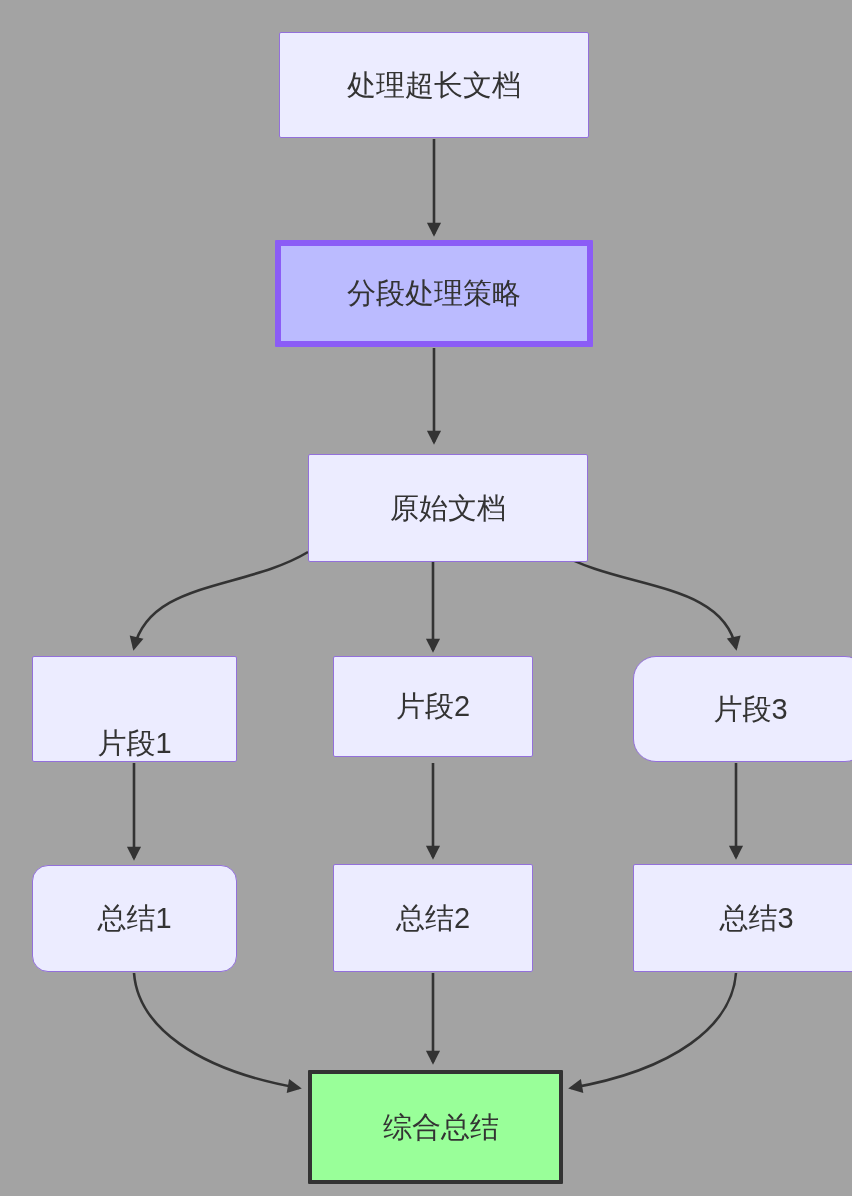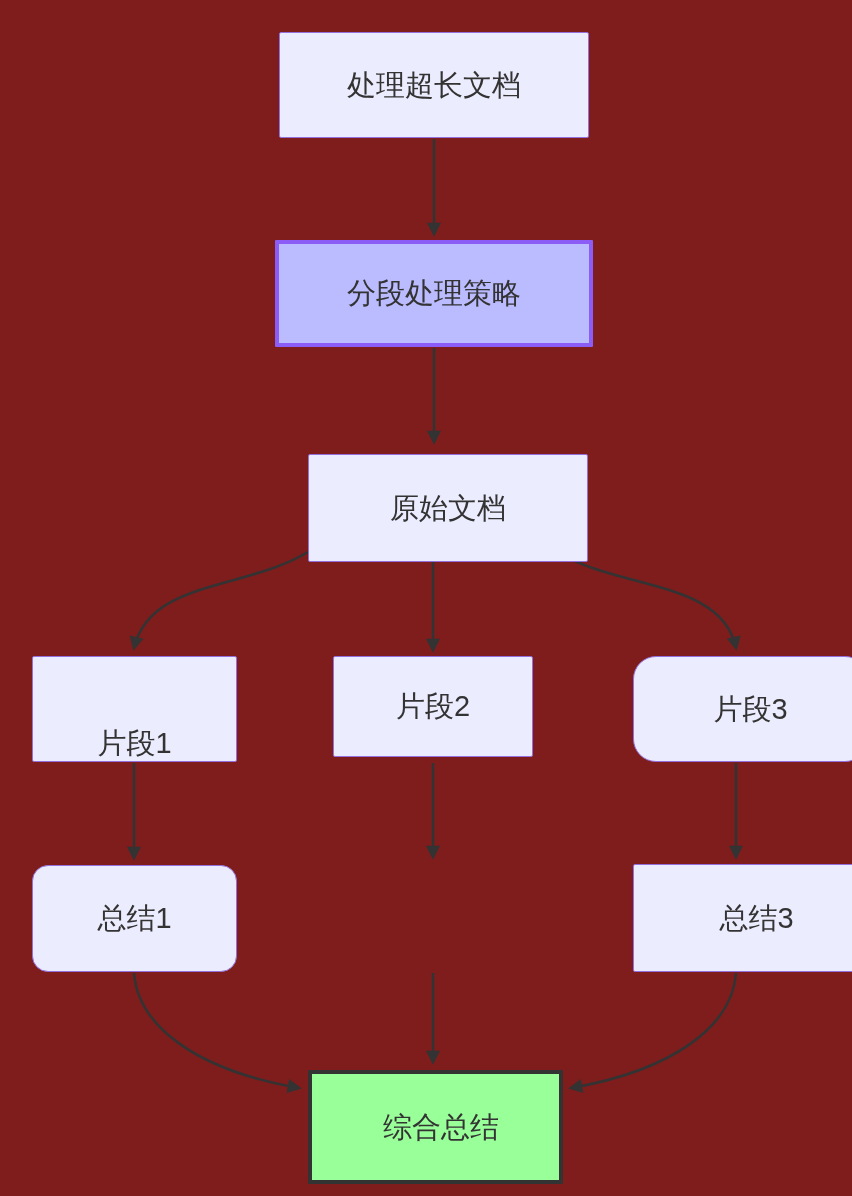--- a/index.html
+++ b/index.html
@@ -4,21 +4,21 @@
 <style>
   html, body {
     margin: 0;
     padding: 0;
     background: #ffffff;
   }
   .canvas {
     position: relative;
     width: 852px;
     height: 1196px;
-    background: #7f1d1d;
+    background: #a3a3a3;
     font-family: "Liberation Sans", "DejaVu Sans", sans-serif;
     overflow: hidden;
   }
   .edge-layer {
     position: absolute;
     inset: 0;
     width: 852px;
     height: 1196px;
   }
   .node {
@@ -31,21 +31,21 @@
     border: 1.5px solid #9370DB;
     border-radius: 2px;
     color: #333333;
     font-size: 29px;
     line-height: 1.2;
     text-align: center;
     white-space: nowrap;
   }
   .node--emphasis-purple {
     background: #BBBBFF;
-    border: 4px solid #8b5cf6;
+    border: 6px solid #8b5cf6;
     border-radius: 1px;
   }
   .node--emphasis-green {
     background: #99FF99;
     border: 4px solid #333333;
     border-radius: 1px;
     padding-left: 11px;
   }
   
   #node-a { left: 279px; top: 32px;   width: 310px; height: 106px; }
@@ -109,20 +109,23 @@
   </div>
 
   <div id="node-f" class="node">
     <span>片段3</span>
   </div>
 
   <div id="node-g" class="node">
     <span>总结1</span>
   </div>
 
+  <div id="node-h" class="node">
+    <span>总结2</span>
+  </div>
 
   <div id="node-i" class="node">
     <span>总结3</span>
   </div>
 
   <div id="node-j" class="node node--emphasis-green">
     <span>综合总结</span>
   </div>
 
 </div>

